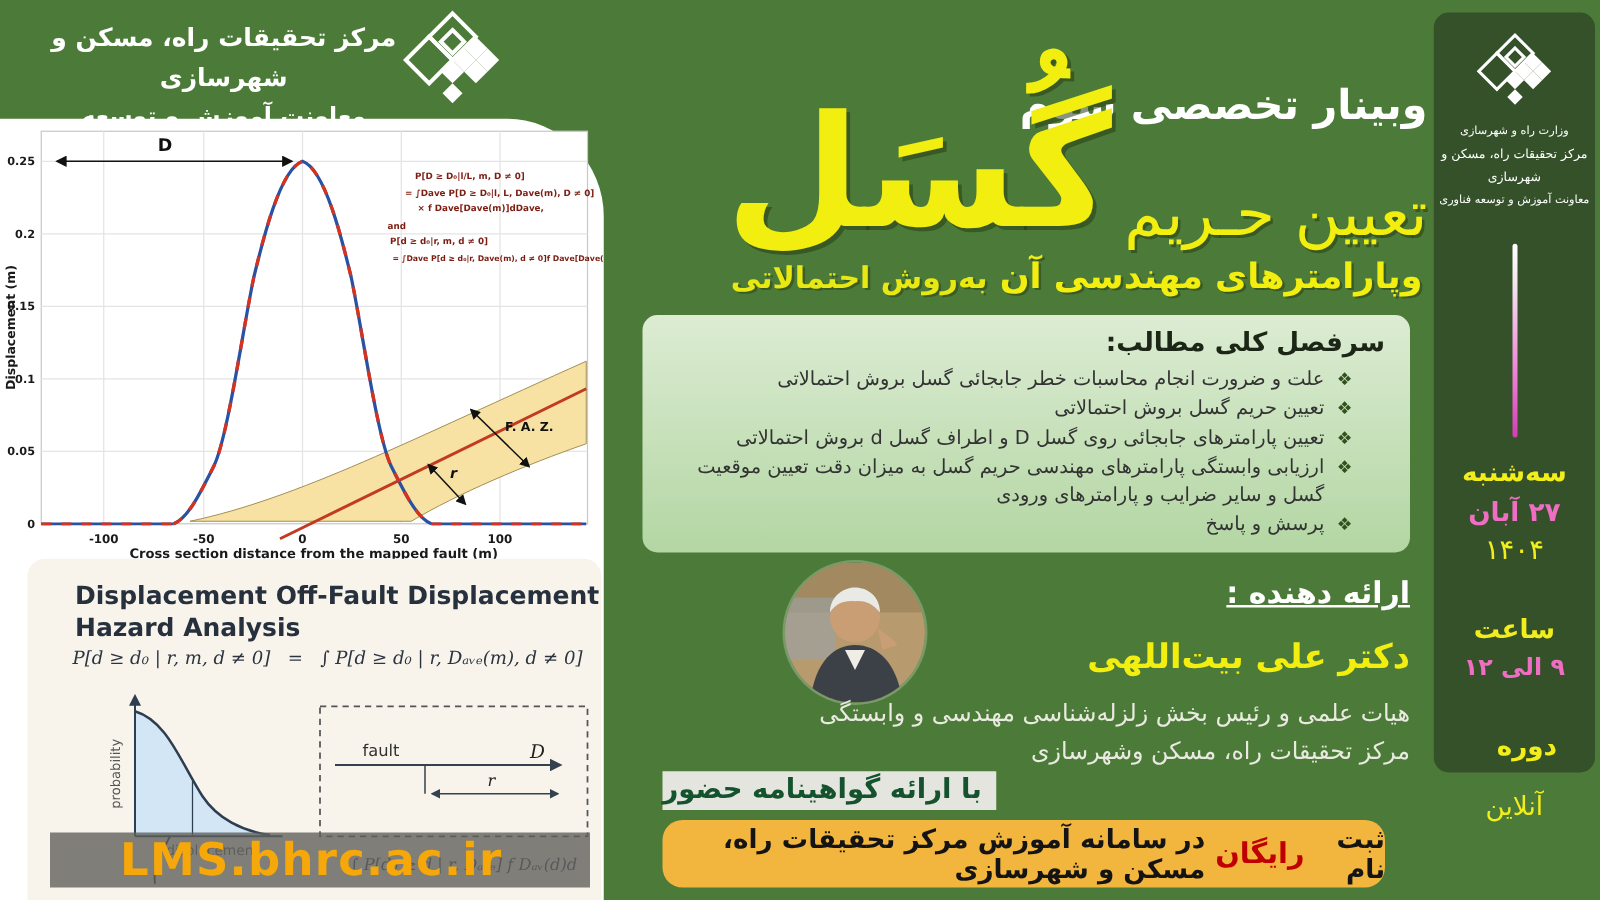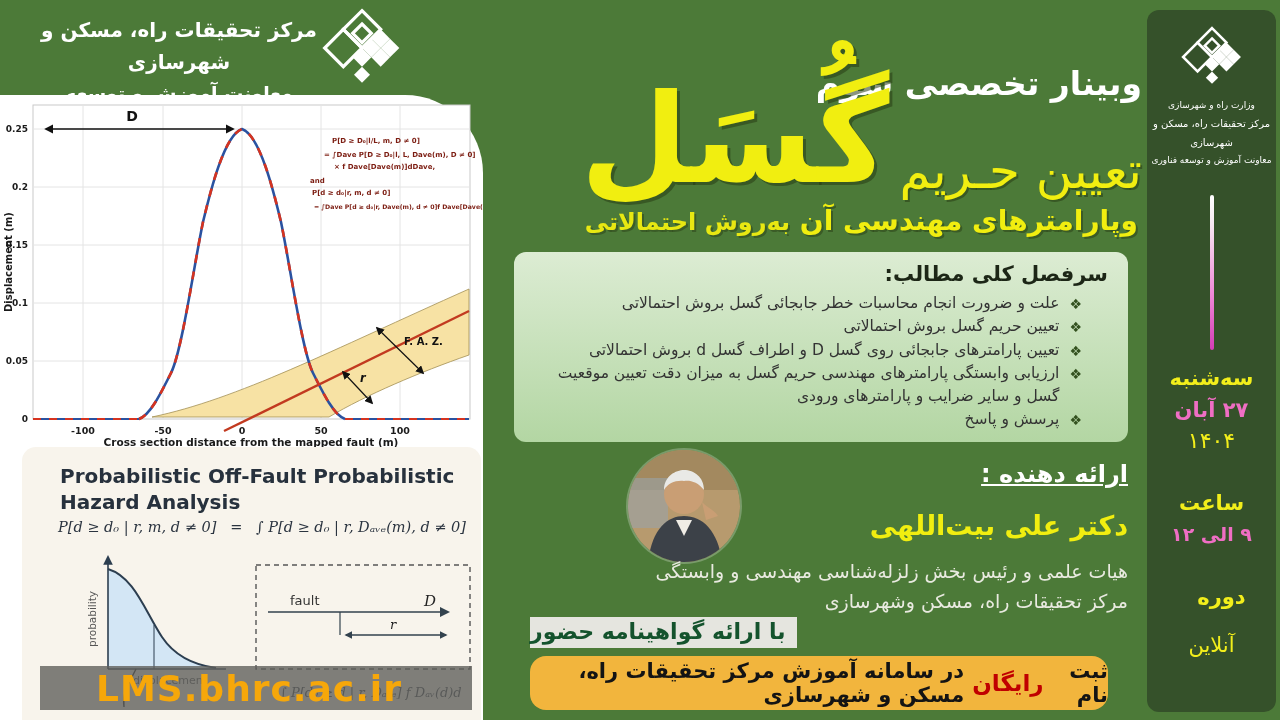--- a/index.html
+++ b/index.html
@@ -59,21 +59,21 @@
 
   
   .certificate{left:530px;top:617px;background:#e5e5df;color:#14532d;font-size:22px;font-weight:bold;
                padding:2px 12px 4px 0;}
   .reg-box{left:530px;top:656px;width:578px;height:54px;background:#f2b53d;border-radius:16px;
            display:flex;align-items:center;justify-content:center;gap:8px;
            font-size:21px;font-weight:bold;color:#141414;}
   .reg-box .hl{color:#c00000;font-size:23px;}
 
   
-  .sidebar{left:1147px;top:10px;width:129px;height:702px;background:#35512a;border-radius:12px;text-align:center;}
+  .sidebar{left:1147px;top:10px;width:129px;height:608px;background:#35512a;border-radius:12px;text-align:center;}
   .sb-logo{margin:16px auto 4px auto;width:62px;height:62px;}
   .sb-min{color:#fff;font-size:9px;line-height:2.0;}
   .sb-ctr{color:#fff;font-size:10px;line-height:1.9;padding:0 4px;}
   .sb-dep{color:#fff;font-size:9px;line-height:1.9;}
   .sb-line{width:4px;height:155px;margin:26px auto 0 auto;
            background:linear-gradient(180deg,#ffffff 0%,#f6e9f2 18%,#ee86d6 65%,#d33db4 100%);border-radius:2px;}
   .sb-day{margin-top:16px;color:#f2ee1b;font-size:21px;font-weight:bold;}
   .sb-date{margin-top:8px;color:#ef6ec4;font-size:21px;font-weight:bold;}
   .sb-year{margin-top:6px;color:#f2ee1b;font-size:22px;font-weight:normal;letter-spacing:3px;}
   .sb-timelbl{margin-top:38px;color:#f2ee1b;font-size:21px;font-weight:bold;}
@@ -178,21 +178,21 @@
       <text x="242" y="339" font-size="9.5" text-anchor="middle">0</text>
       <text x="321" y="339" font-size="9.5" text-anchor="middle">50</text>
       <text x="400" y="339" font-size="9.5" text-anchor="middle">100</text>
     </g>
     <text transform="rotate(-90 12 167)" x="12" y="167" font-size="10" font-weight="bold" fill="#1a1a1a" text-anchor="middle">Displacement (m)</text>
     <text x="251" y="351" font-size="10.5" font-weight="bold" fill="#1a1a1a" text-anchor="middle">Cross section distance from the mapped fault (m)</text>
   </svg>
 
   <div class="abs paper-card">
     <div class="paper-title">
-      <div>Probabilistic Off-Fault Probabilistic</div>
+      <div>Displacement Off-Fault Displacement</div>
       <div>Hazard Analysis</div>
     </div>
     <div class="paper-formula">P[d ≥ d₀ | r, m, d ≠ 0]   =   ∫ P[d ≥ d₀ | r, Dₐᵥₑ(m), d ≠ 0]</div>
 
     <svg class="mini-svg" viewBox="0 0 170 170">
       <defs>
         <marker id="arr2" viewBox="0 0 10 10" refX="8" refY="5" markerWidth="6" markerHeight="6" orient="auto">
           <path d="M0 0 L10 5 L0 10 Z" fill="#2c3e50"></path>
         </marker>
       </defs>

